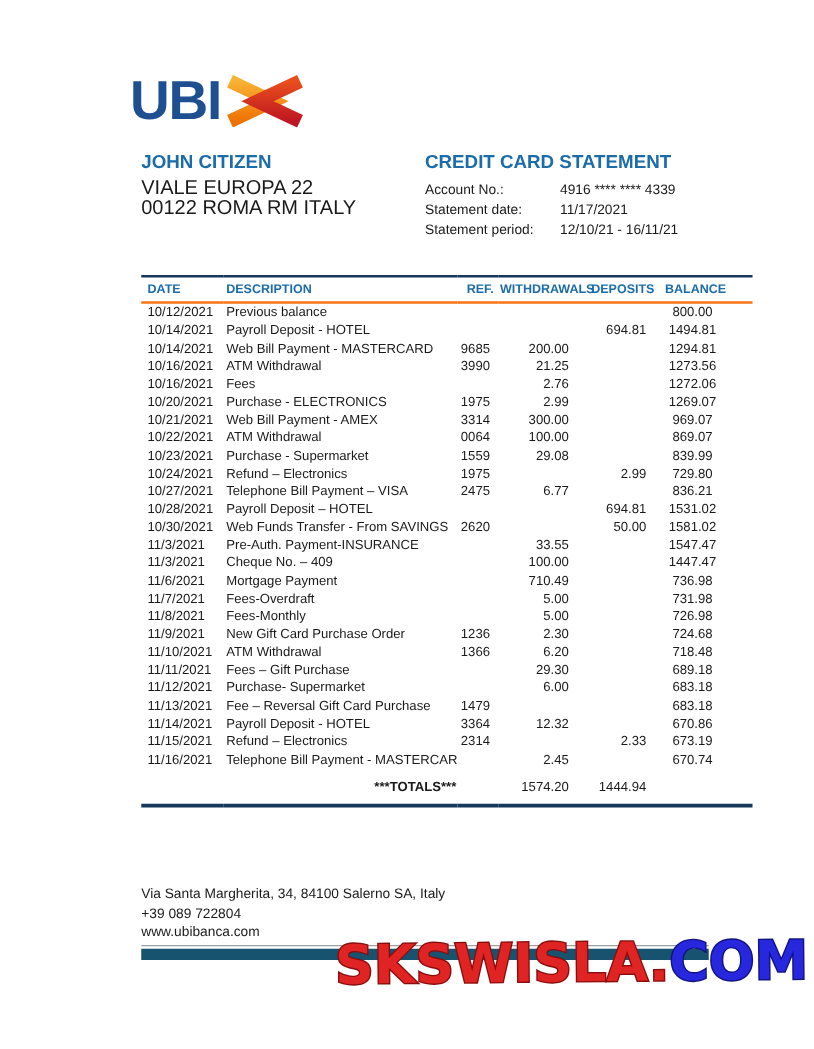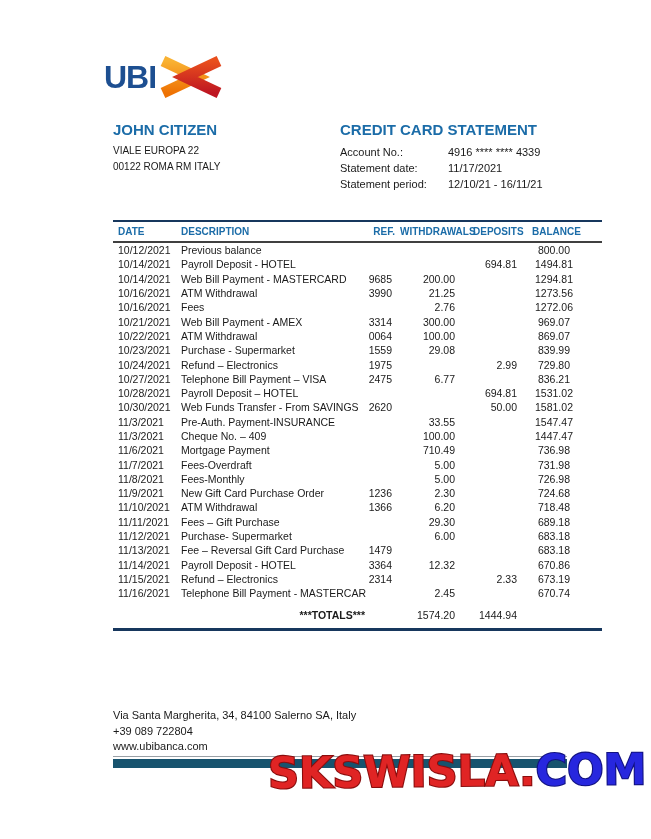--- a/index.html
+++ b/index.html
@@ -1,40 +1,40 @@
 <!DOCTYPE html>
 <html><head>
 <meta charset="utf-8">
 <style>
   html,body{margin:0;padding:0;background:#ffffff;}
   .page{position:relative;width:651px;height:839px;background:#ffffff;overflow:hidden;
         font-family:"Liberation Sans", sans-serif;color:#111;}
 
   
   .logo{position:absolute;left:104px;top:56px;display:flex;align-items:center;}
-  .logo-ubi{font-size:32px;font-weight:bold;color:#1d4f91;letter-spacing:-1px;}
+  .logo-ubi{font-size:44px;font-weight:bold;color:#1d4f91;letter-spacing:-1px;}
   .logo-mark{width:62px;height:42px;margin:0 1px 0 4px;}
   .logo-banca{font-size:36px;font-weight:normal;color:#1d4f91;letter-spacing:-1px;}
 
   
   .customer{position:absolute;left:113px;top:121px;}
   .customer-name{font-size:15px;font-weight:bold;color:#1b6ca8;margin-bottom:5px;}
-  .customer-line{font-size:10px;color:#1a1a1a;line-height:15.5px;}
+  .customer-line{font-size:16px;color:#1a1a1a;line-height:15.5px;}
 
   
   .statement{position:absolute;left:340px;top:121px;width:230px;}
   .statement-title{font-size:15px;font-weight:bold;color:#1b6ca8;margin-bottom:6px;}
   .statement-row{display:flex;font-size:11px;color:#1a1a1a;line-height:16px;}
   .statement-label{width:108px;}
   .statement-value{flex:1;}
 
   
   .txn-table-wrap{position:absolute;left:113px;top:220px;width:454px;}
   table{border-collapse:collapse;width:454px;table-layout:fixed;}
-  thead th{border-top:2px solid #17375d;border-bottom:2px solid #404040;
+  thead th{border-top:2px solid #17375d;border-bottom:2px solid #f97316;
            color:#1b6ca8;font-size:10px;font-weight:bold;
            padding-top:4px;padding-bottom:4px;white-space:nowrap;}
   tbody td{height:14.3px;font-size:10.5px;color:#1a1a1a;white-space:nowrap;
            overflow:hidden;padding-top:0;padding-bottom:0;}
   .col-date{width:60px;text-align:left;padding-left:5px;}
   .col-description{width:184px;text-align:left;padding-left:2px;}
   .col-ref{width:28px;text-align:right;}
   th.col-ref{padding-right:4px;margin-left:30px;}  td.col-ref{padding-right:7px;}
   .col-withdrawal{width:70px;text-align:right;}
   th.col-withdrawal{padding-right:2px;} td.col-withdrawal{padding-right:17px;}
@@ -153,20 +153,28 @@
           </tr>
           <tr>
             <td class="col-date">10/16/2021</td>
             <td class="col-description">Fees</td>
             <td class="col-ref"></td>
             <td class="col-withdrawal">2.76</td>
             <td class="col-deposit"></td>
             <td class="col-balance">1272.06</td>
           </tr>
           <tr>
+            <td class="col-date">10/20/2021</td>
+            <td class="col-description">Purchase - ELECTRONICS</td>
+            <td class="col-ref">1975</td>
+            <td class="col-withdrawal">2.99</td>
+            <td class="col-deposit"></td>
+            <td class="col-balance">1269.07</td>
+          </tr>
+          <tr>
             <td class="col-date">10/21/2021</td>
             <td class="col-description">Web Bill Payment - AMEX</td>
             <td class="col-ref">3314</td>
             <td class="col-withdrawal">300.00</td>
             <td class="col-deposit"></td>
             <td class="col-balance">969.07</td>
           </tr>
           <tr>
             <td class="col-date">10/22/2021</td>
             <td class="col-description">ATM Withdrawal</td>

